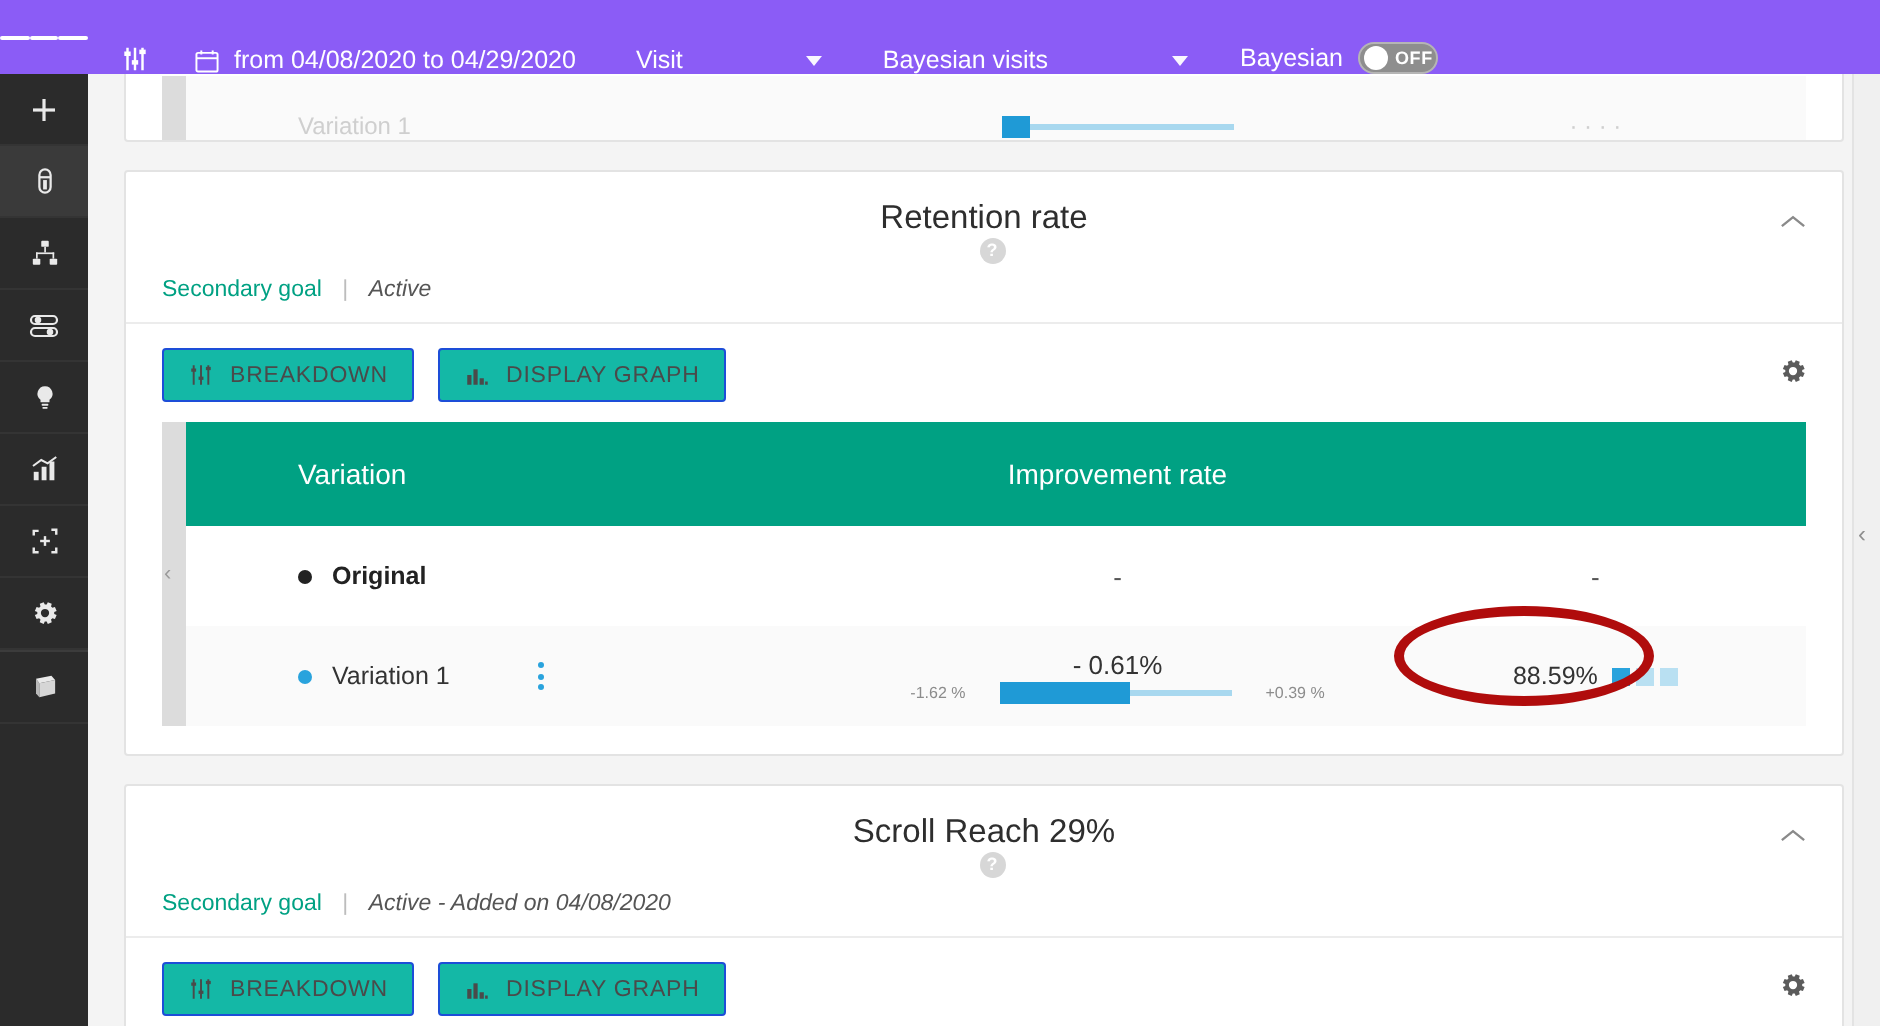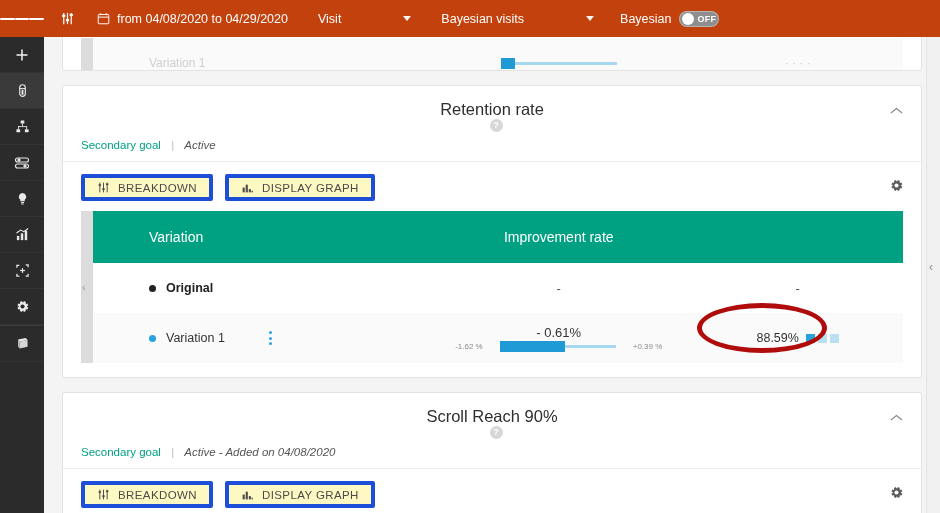--- a/index.html
+++ b/index.html
@@ -7,21 +7,21 @@
     width: 940px; height: 513px;
     font-family: "Liberation Sans", sans-serif;
     background: #ffffff;
     overflow: hidden;
   }
   .app { position: relative; width: 940px; height: 513px; background:#f7f7f7; }
 
   
   .topbar {
     position: absolute; left: 0; top: 0; width: 940px; height: 37px;
-    background: #c2410c; display: flex; align-items: center; z-index: 30;
+    background: #8b5cf6; display: flex; align-items: flex-end; z-index: 30;
     color: #ffffff;
   }
   .burger { width: 44px; height: 37px; display:flex; align-items:center; justify-content:center; }
   .burger span { display:block; width:20px; height:2px; background:#fff; margin:2.5px 0; border-radius:1px; }
   .tb-icon { display:flex; align-items:center; justify-content:center; margin-left: 16px; }
   .tb-item { display:flex; align-items:center; font-size:12.5px; color:#fff; }
   .tb-date { margin-left: 22px; }
   .tb-date .cal { margin-right: 7px; display:inline-flex; }
   .tb-select { margin-left: 30px; display:flex; align-items:center; }
   .tb-select .caret {
@@ -72,21 +72,21 @@
   .card-sub .status { font-style:italic; color:#555; }
   .collapse-btn {
     position:absolute; right:14px; top:14px; width:22px; height:22px;
     display:flex; align-items:center; justify-content:center; color:#777;
   }
   .gear-btn { position:absolute; right:14px; top:12px; width:22px;height:22px;
     display:flex;align-items:center;justify-content:center;color:#5b5b5b; }
 
   .card-actions { padding: 12px 18px 10px 18px; position:relative; display:flex; gap:12px; }
   .btn {
-    border:4px solid #1d4ed8; background:#fef9c3; border-radius:2px;
+    border:1px solid #1d4ed8; background:#14b8a6; border-radius:2px;
     height:27px; padding:0 12px; display:flex; align-items:center; gap:8px;
     font-size:11.5px; color:#4a4a4a; letter-spacing:.4px; cursor:pointer;
   }
 
   
   .tbl-wrap { padding: 0 18px 14px 18px; display:flex; }
   .tbl-rail { width: 12px; background:#dcdcdc; flex:none; position:relative; }
   .rail-arrow { position:absolute; left:1px; top:50%; transform:translateY(-50%); color:#9a9a9a; font-size:11px;}
   .tbl { flex:1; }
   .tbl-head {
@@ -422,21 +422,21 @@
               </div>
             </div>
           </div>
         </div>
       </div>
     </div>
 
     <div class="card">
       <div class="card-head">
         <div class="card-title">
-          <span>Scroll Reach 90%</span>
+          <span>Scroll Reach 29%</span>
           <span class="help-icon">?</span>
         </div>
         <div class="card-sub">
           <span class="goal">Secondary goal</span>
           <span class="sep">|</span>
           <span class="status">Active - Added on 04/08/2020</span>
         </div>
         <div class="collapse-btn">
           <span>
             <svg width="13" height="8" viewBox="0 0 14 8" fill="none" stroke="#8a8a8a" stroke-width="1.3">

